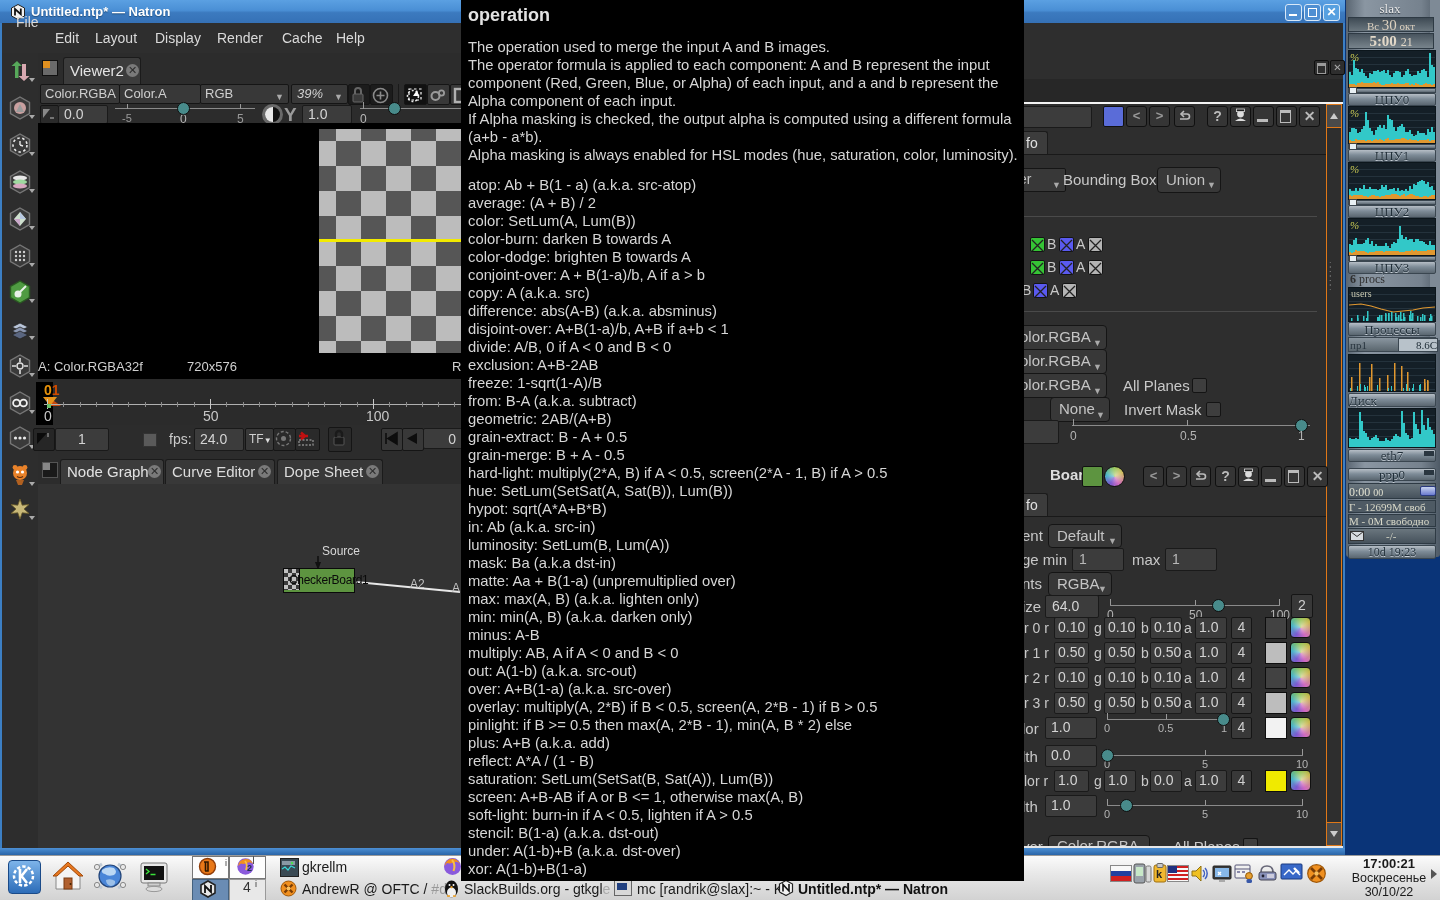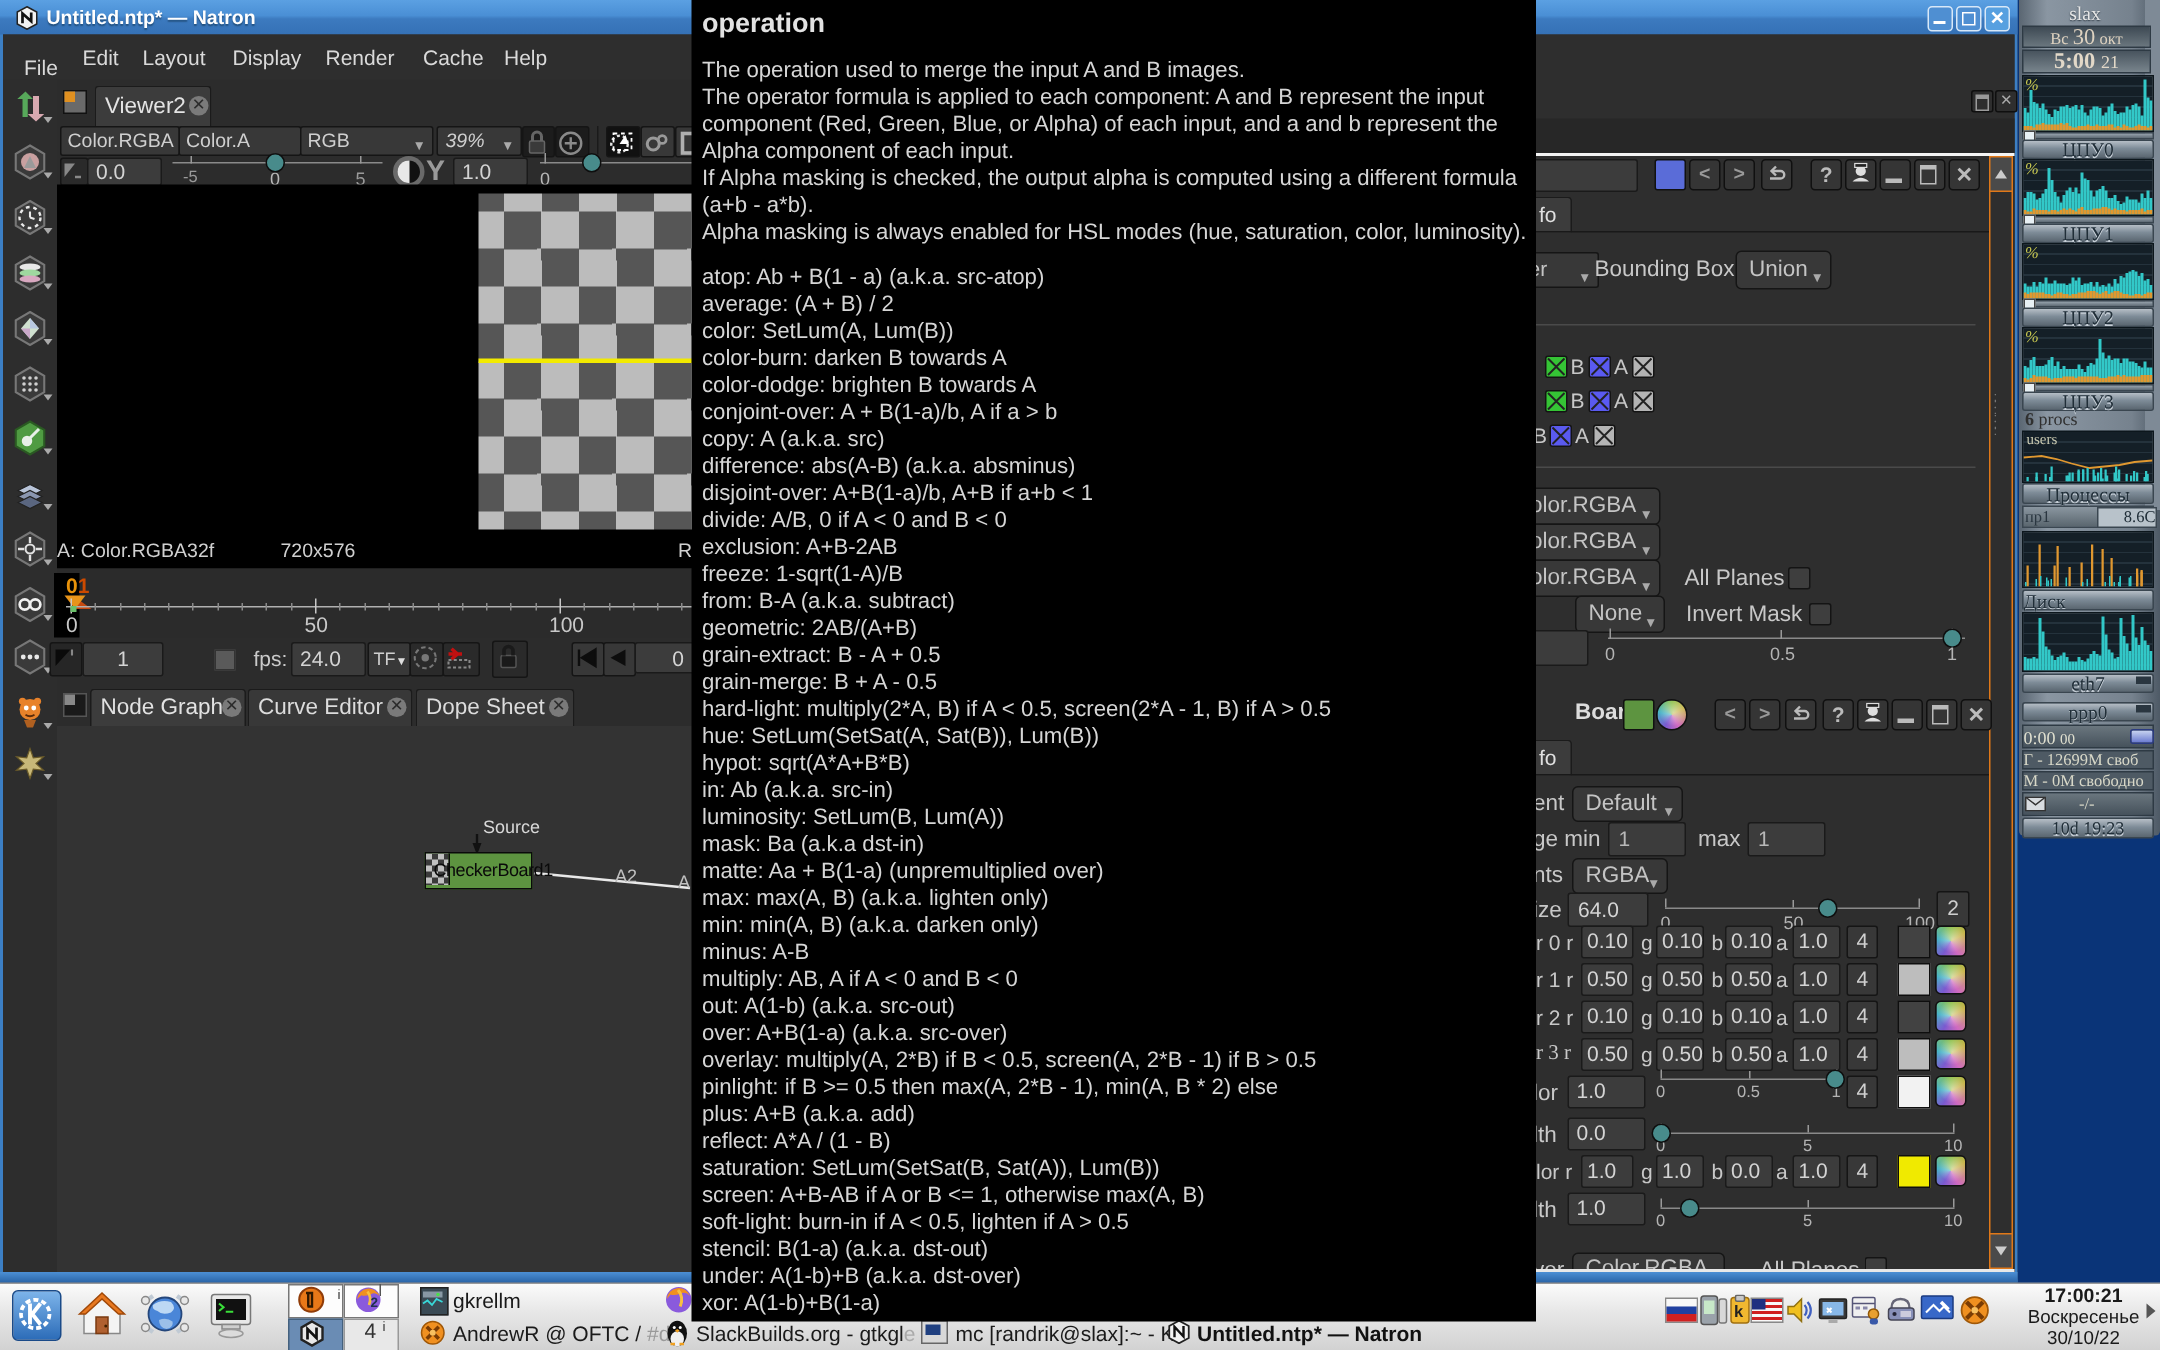--- a/index.html
+++ b/index.html
@@ -28,21 +28,21 @@
 
 <div class="a" style="left:1285px;top:4px;width:15px;height:15px;background:#4f8fd2;border:1px solid #d8e8f8;border-radius:3px;">
     <div class="a" style="left:3px;top:9px;width:8px;height:2px;background:#fff;"></div>
   </div>
 <div class="a" style="left:1304px;top:4px;width:15px;height:15px;background:#4f8fd2;border:1px solid #d8e8f8;border-radius:3px;">
     <div class="a" style="left:3px;top:3px;width:7px;height:7px;border:1.6px solid #fff;"></div>
   </div>
 <div class="a" style="left:1323px;top:4px;width:15px;height:15px;background:#57a0e0;border:1px solid #d8e8f8;border-radius:3px;color:#fff;font-weight:bold;font-size:12px;text-align:center;line-height:14px;">✕</div>
 
 <div class="a" style="left:2px;top:23px;width:1341px;height:30px;background:#2e2e2e;"></div>
-<div class="a" style="top:37px;left:16px;font-size:14px;color:#dadada;">File</div>
+<div class="a" style="top:14px;left:16px;font-size:14px;color:#dadada;">File</div>
 <div class="a" style="top:30px;left:55px;font-size:14px;color:#dadada;">Edit</div>
 <div class="a" style="top:30px;left:95px;font-size:14px;color:#dadada;">Layout</div>
 <div class="a" style="top:30px;left:155px;font-size:14px;color:#dadada;">Display</div>
 <div class="a" style="top:30px;left:217px;font-size:14px;color:#dadada;">Render</div>
 <div class="a" style="top:30px;left:282px;font-size:14px;color:#dadada;">Cache</div>
 <div class="a" style="top:30px;left:336px;font-size:14px;color:#dadada;">Help</div>
 
 <div class="a" style="left:2px;top:53px;width:36px;height:800px;background:#2d2d2d;"></div>
 <svg class="a" style="left:8px;top:59px;" width="24" height="24" viewBox="0 0 24 24">
     <path d="M7,19 L7,7 L3.5,7 L9,2 L14,7 L10.5,7 L10.5,19 Z" fill="#57a85a"></path>
@@ -506,21 +506,21 @@
 <div class="inp" style="left:1054px;top:667px;width:33px;height:20px;font-size:14px;line-height:19px;text-indent:3px;">0.10</div>
 <div class="lbl" style="left:1094px;top:670px;font-size:14px;">g</div>
 <div class="inp" style="left:1104px;top:667px;width:30px;height:20px;font-size:14px;line-height:19px;text-indent:3px;">0.10</div>
 <div class="lbl" style="left:1141px;top:670px;font-size:14px;">b</div>
 <div class="inp" style="left:1150px;top:667px;width:30px;height:20px;font-size:14px;line-height:19px;text-indent:3px;">0.10</div>
 <div class="lbl" style="left:1184px;top:670px;font-size:14px;">a</div>
 <div class="inp" style="left:1195px;top:667px;width:30px;height:20px;font-size:14px;line-height:19px;text-indent:3px;">1.0</div>
 <div class="btn" style="left:1231px;top:667px;width:19px;height:20px;font-size:14px;line-height:19px;text-align:center;">4</div>
 <div class="a" style="left:1265px;top:667px;width:20px;height:20px;background:#424242;border:1px solid #0e0e0e;"></div>
 <div class="a" style="left:1290px;top:667px;width:19px;height:19px;border-radius:4px;background:radial-gradient(circle at 55% 42%,rgba(255,255,255,.5),rgba(255,255,255,0) 60%),conic-gradient(#8cc04a,#c8b44a 60deg,#d06ac0 150deg,#7a5ad0 210deg,#4ab4c8 280deg,#8cc04a);border:1px solid #111;"></div>
-<div class="lbl" style="left:1024px;top:695px;font-size:14px;font-family:Liberation Serif, serif;">r 3 r</div>
+<div class="lbl" style="left:1024px;top:695px;font-size:14px;">r 3 r</div>
 <div class="inp" style="left:1054px;top:692px;width:33px;height:20px;font-size:14px;line-height:19px;text-indent:3px;">0.50</div>
 <div class="lbl" style="left:1094px;top:695px;font-size:14px;">g</div>
 <div class="inp" style="left:1104px;top:692px;width:30px;height:20px;font-size:14px;line-height:19px;text-indent:3px;">0.50</div>
 <div class="lbl" style="left:1141px;top:695px;font-size:14px;">b</div>
 <div class="inp" style="left:1150px;top:692px;width:30px;height:20px;font-size:14px;line-height:19px;text-indent:3px;">0.50</div>
 <div class="lbl" style="left:1184px;top:695px;font-size:14px;">a</div>
 <div class="inp" style="left:1195px;top:692px;width:30px;height:20px;font-size:14px;line-height:19px;text-indent:3px;">1.0</div>
 <div class="btn" style="left:1231px;top:692px;width:19px;height:20px;font-size:14px;line-height:19px;text-align:center;">4</div>
 <div class="a" style="left:1265px;top:692px;width:20px;height:20px;background:#bdbdbd;border:1px solid #0e0e0e;"></div>
 <div class="a" style="left:1290px;top:692px;width:19px;height:19px;border-radius:4px;background:radial-gradient(circle at 55% 42%,rgba(255,255,255,.5),rgba(255,255,255,0) 60%),conic-gradient(#8cc04a,#c8b44a 60deg,#d06ac0 150deg,#7a5ad0 210deg,#4ab4c8 280deg,#8cc04a);border:1px solid #111;"></div>

